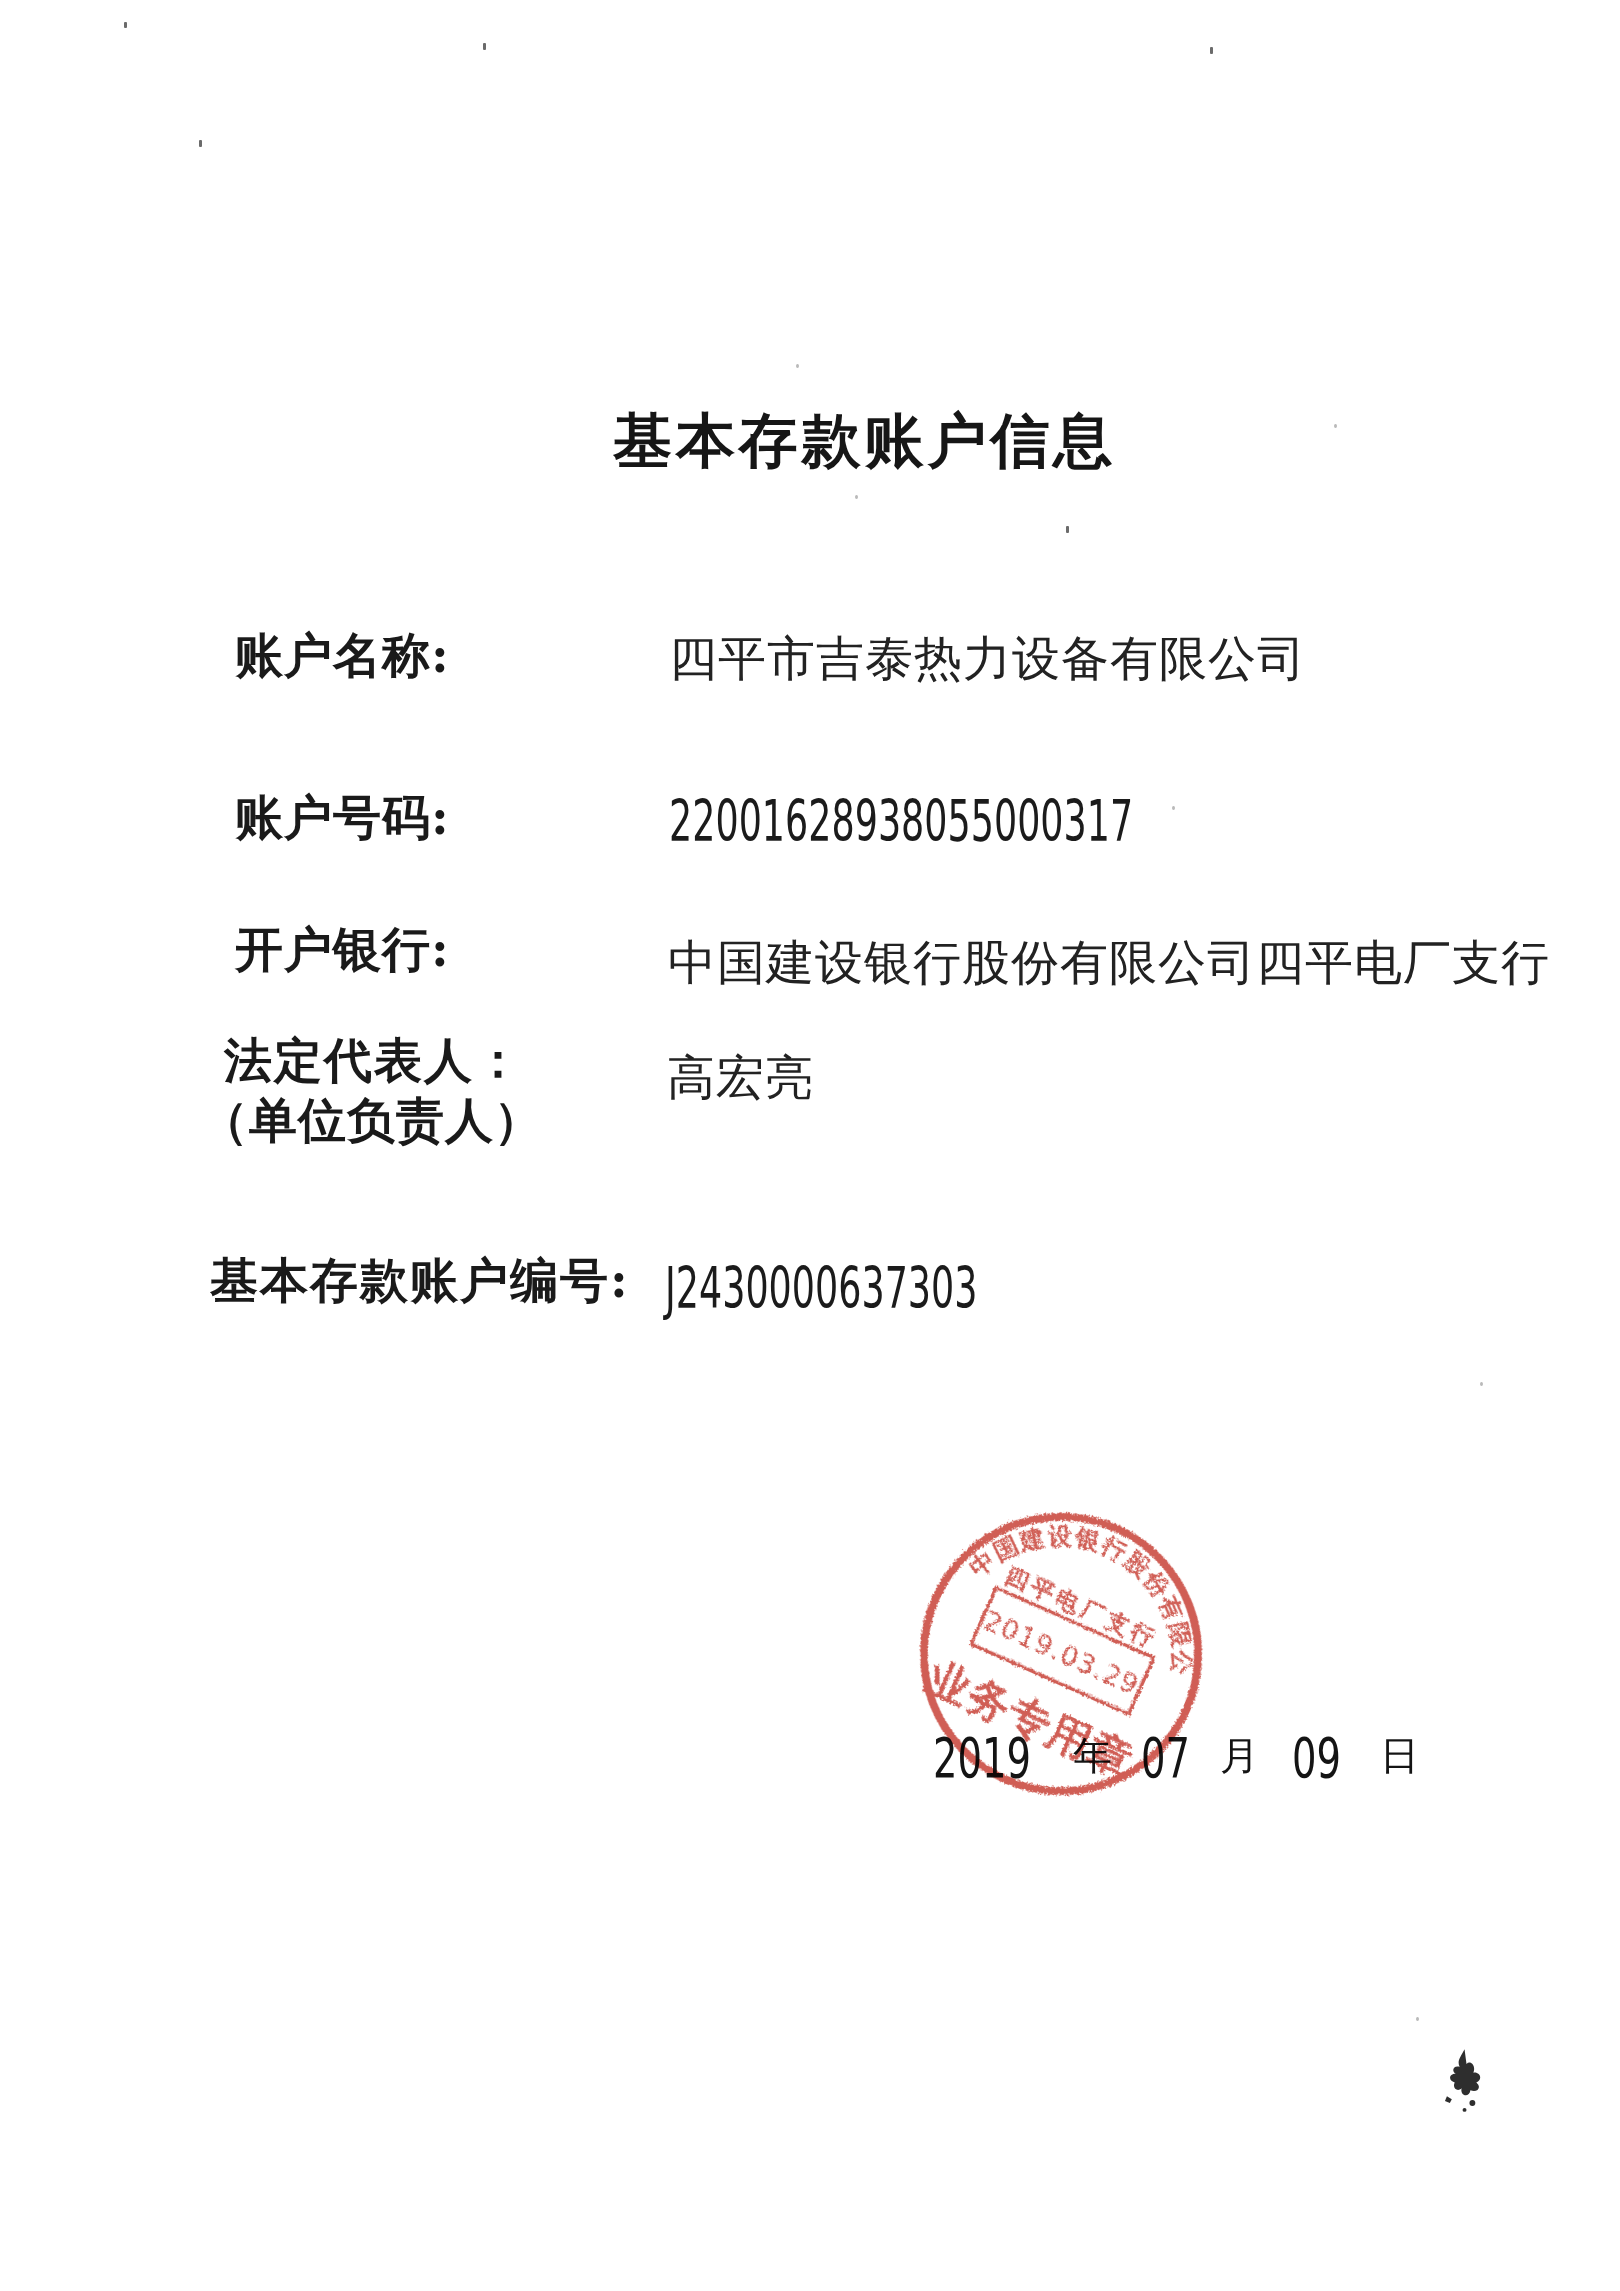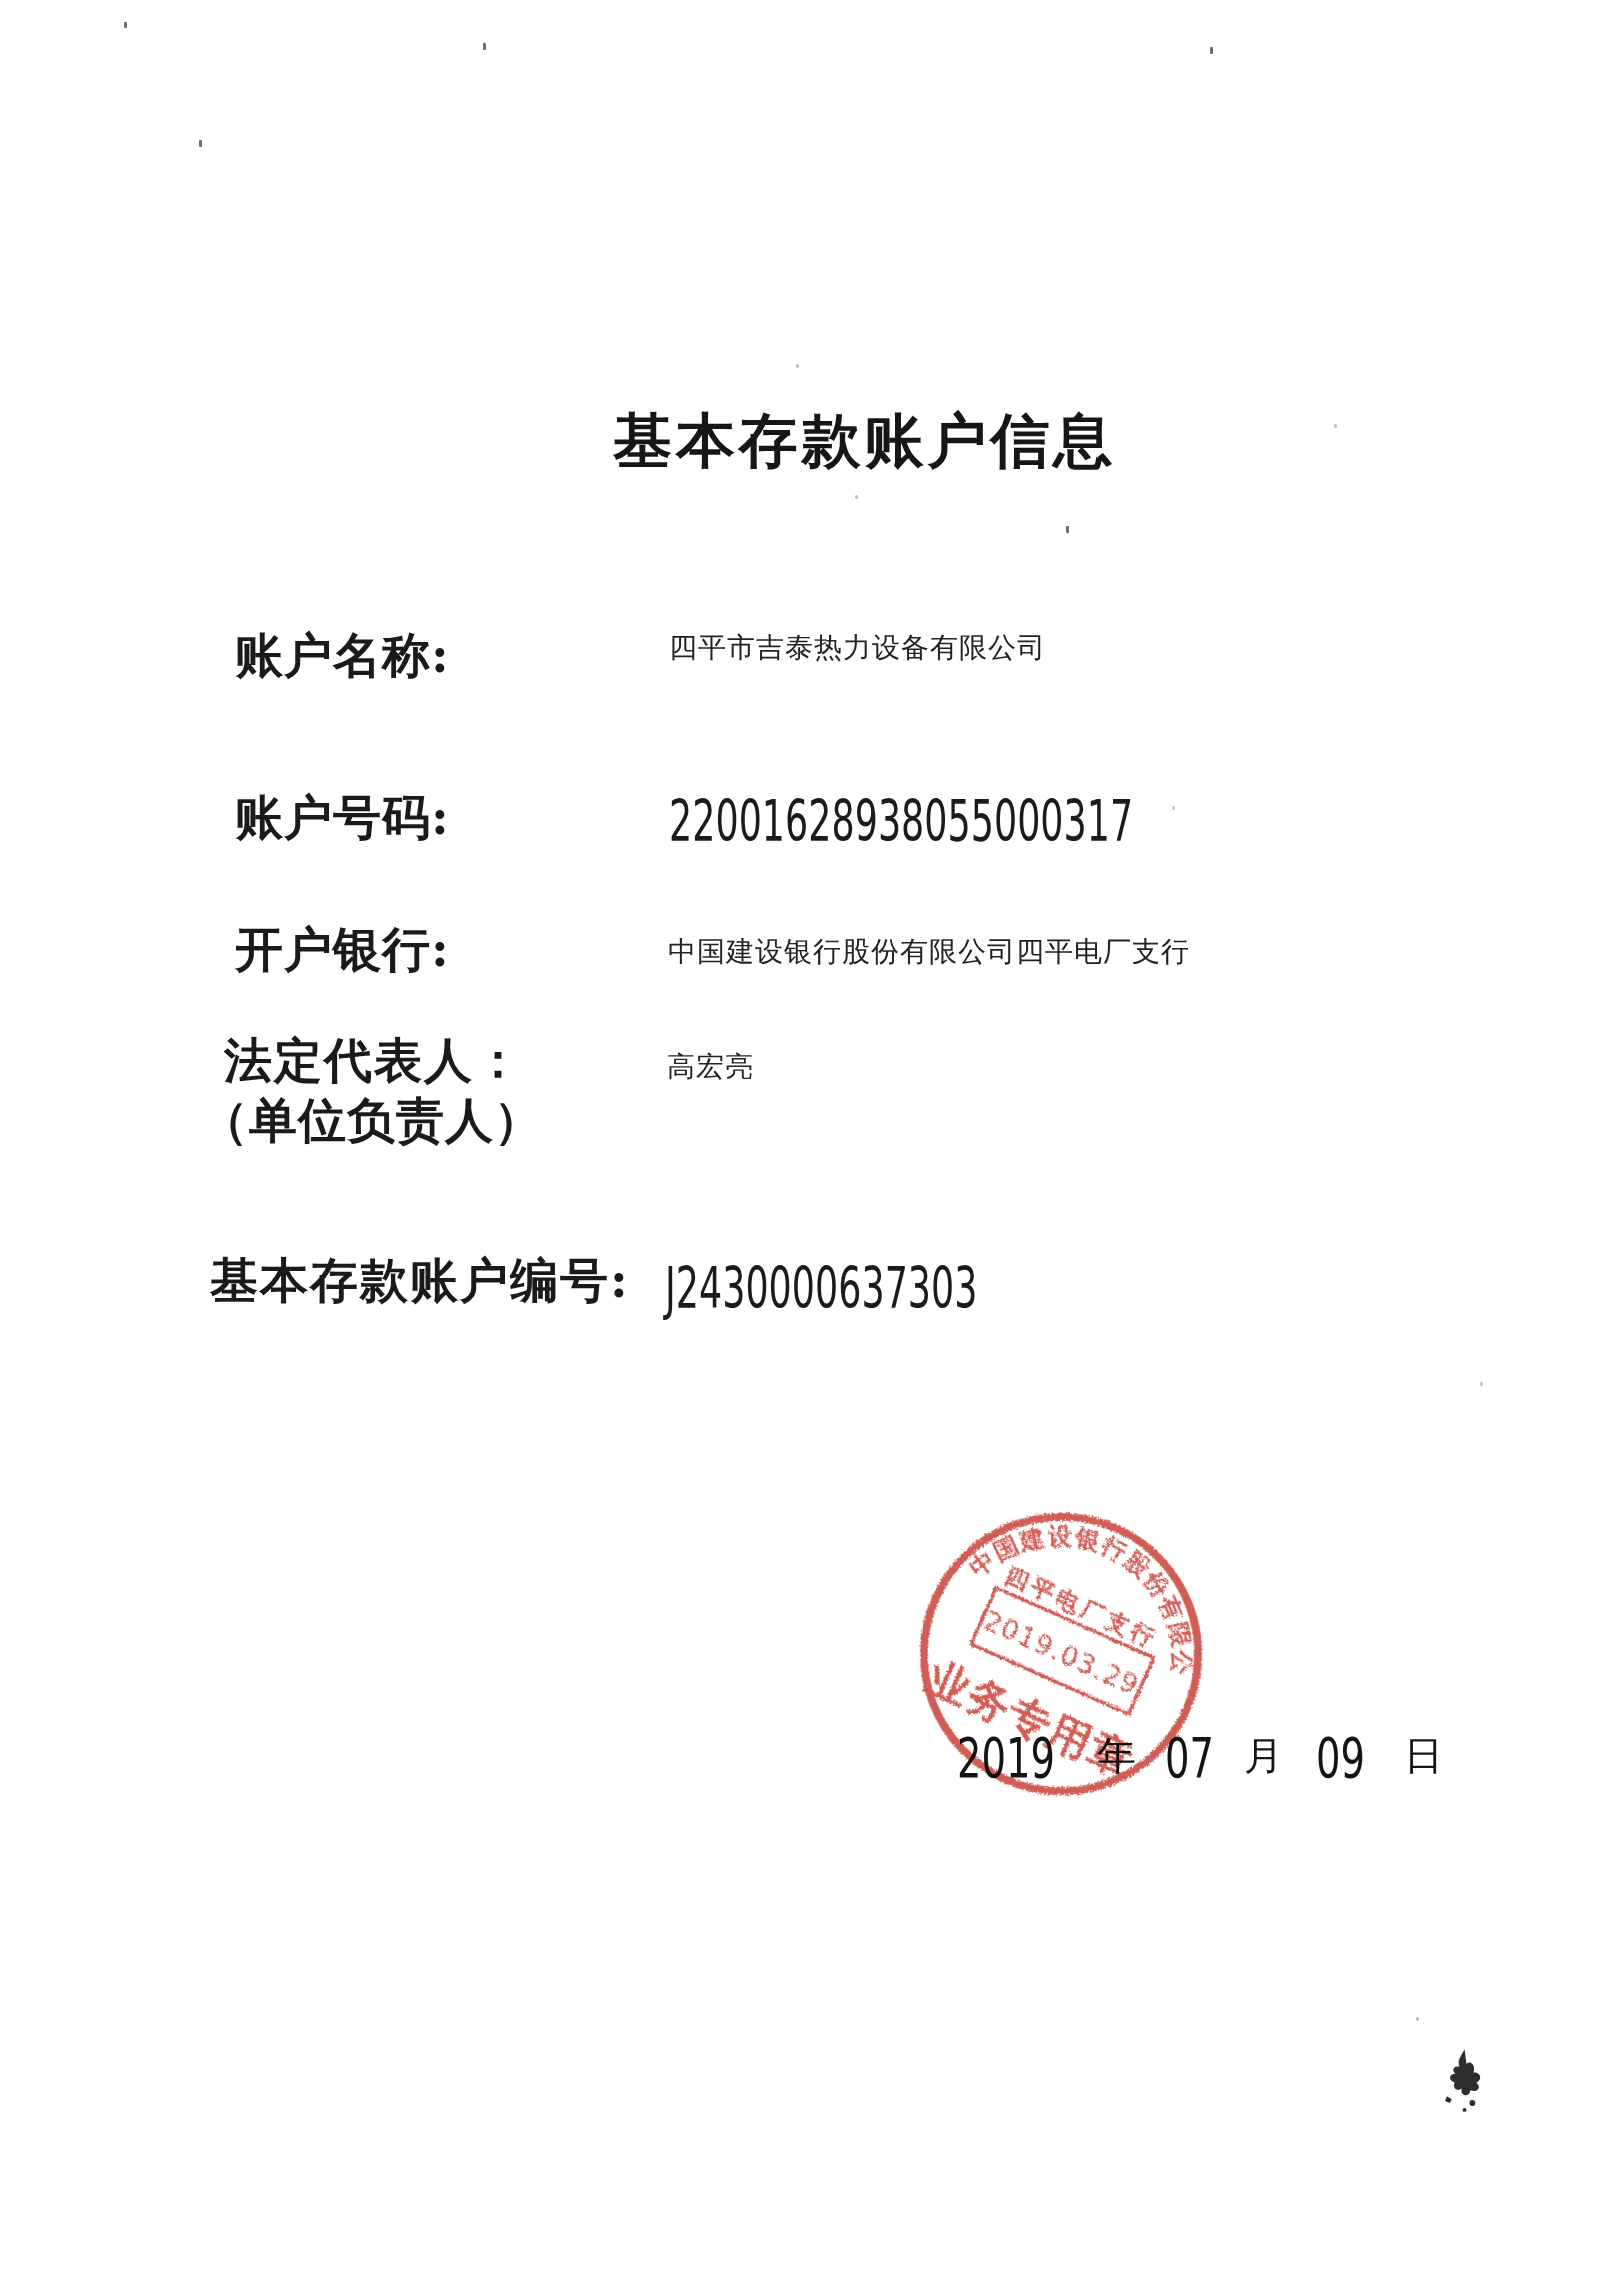--- a/index.html
+++ b/index.html
@@ -12,39 +12,39 @@
     color:#1d1d1d;
     text-align:center;
   }
   .abs{position:absolute;white-space:nowrap;line-height:1.05;}
   .doc-title{
     left:613px;top:370px;
     font-size:59px;font-weight:700;letter-spacing:3.9px;
     color:#161616;
   }
   .field-label{font-size:48px;font-weight:600;letter-spacing:1px;color:#1a1a1a;}
-  .field-value{font-size:28px;font-weight:400;letter-spacing:1px;color:#222;}
+  .field-value{font-size:48px;font-weight:400;letter-spacing:1px;color:#222;}
   .lbl-r1{left:235px;top:630px;}
   .lbl-r2{left:235px;top:792px;}
   .lbl-r3{left:235px;top:924px;}
   .lbl-r4a{left:224px;top:1035px;letter-spacing:2px;}
   .lbl-r4b{left:200px;top:1095px;}
   .lbl-r5{left:210px;top:1255px;letter-spacing:2px;}
   .val-r1{left:669px;top:633px;}
   .val-r3{left:668px;top:937px;}
   .val-r4{left:667px;top:1052px;}
   .mono-num{
     font-family:"DejaVu Sans","Liberation Sans",sans-serif;
     font-size:57px;font-weight:400;line-height:1;
     transform:scaleX(0.64);transform-origin:0 0;
     letter-spacing:0;color:#1b1b1b;
   }
   .val-r2{left:669px;top:793px;}
   .val-r5{left:665px;top:1260px;}
-  .date-line{left:933px;top:1731px;width:529px;height:55px;margin-left:24px;}
+  .date-line{left:933px;top:1731px;width:529px;height:55px;}
   .date-line .d-num{
     position:absolute;top:0;
     font-family:"DejaVu Sans","Liberation Sans",sans-serif;
     font-size:55px;line-height:1;color:#141414;
     transform:scaleX(0.70);transform-origin:0 0;
   }
   .date-line .d-unit{
     position:absolute;top:4.9px;
     font-size:39px;line-height:1;color:#141414;font-weight:500;
   }

